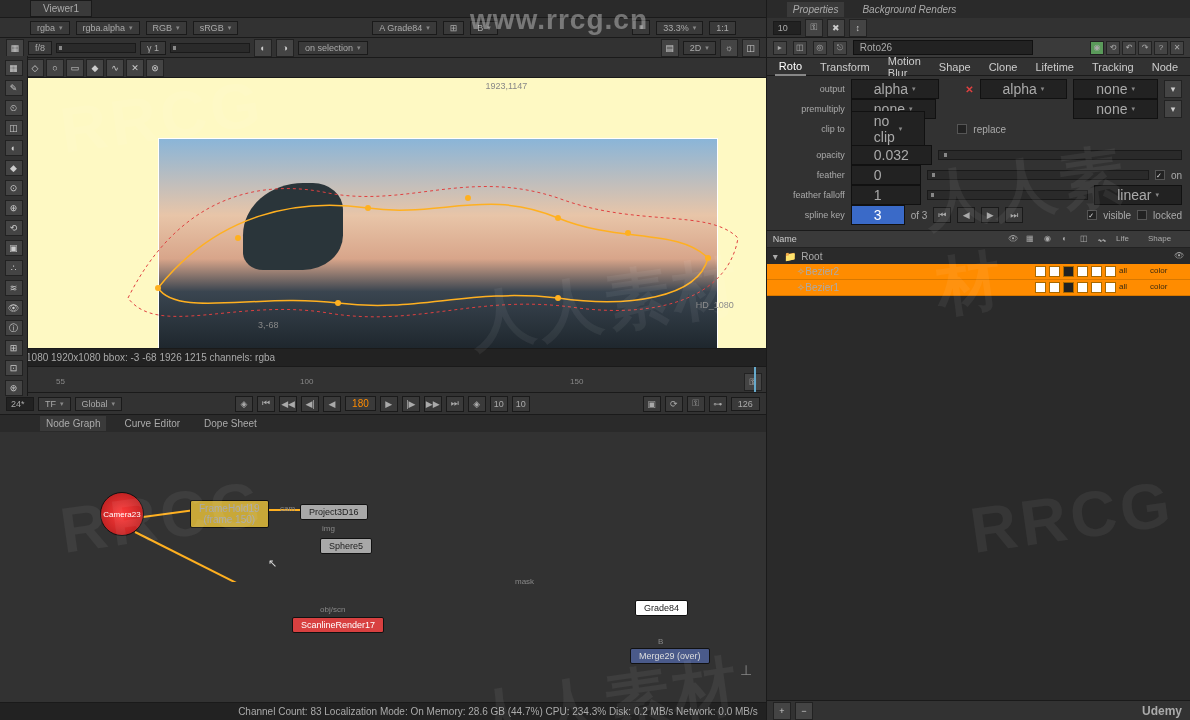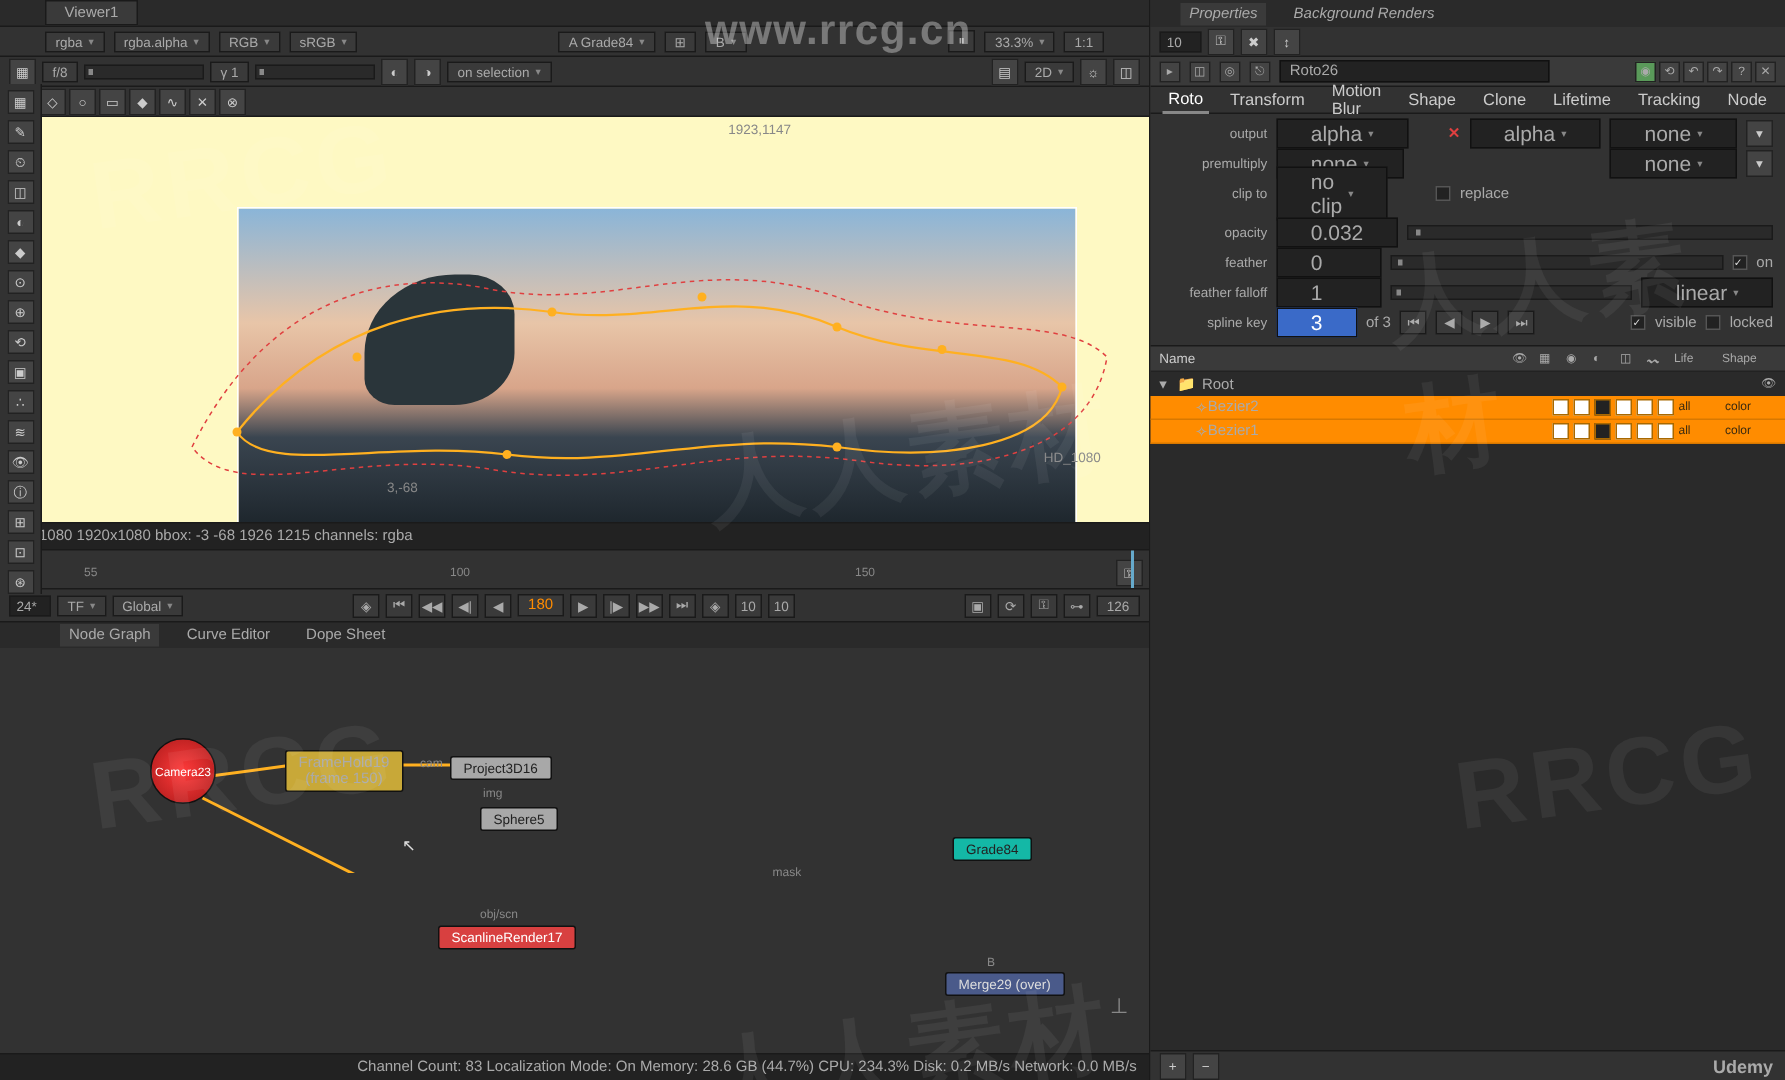--- a/index.html
+++ b/index.html
@@ -41,21 +41,21 @@
 
 
 .graph-tabs { height: 18px; background: #2a2a2a; display: flex; gap: 12px; padding-left: 40px; border-top: 1px solid #1a1a1a; align-items: center; }
 .graph-tab { font-size: 10px; padding: 2px 6px; cursor: pointer; }
 .graph-tab.active { background: #3a3a3a; }
 .node-graph { flex: 1; background: #323232; position: relative; min-height: 250px; }
 .node { position: absolute; padding: 2px 8px; font-size: 9px; border-radius: 2px; border: 1px solid #111; text-align: center; cursor: pointer; color: #222; white-space: nowrap; }
 .node.camera { background: radial-gradient(circle,#ff3a3a,#aa1a1a); width: 44px; height: 44px; border-radius: 50%; display: flex; align-items: center; justify-content: center; color: #fff; font-size: 8px; }
 .node.yellow { background: #c8a838; }
 .node.grey { background: #a8a8a8; }
-.node.blue { background: #14b8a6; }
+.node.blue { background: #ffffff; margin-top: 42px; }
 .node.red { background: #d84040; color:#fff; }
 .node.mblue { background: #4a5a8a; color:#ddd; }
 .graph-wires { position: absolute; inset: 0; pointer-events: none; }
 .footer-status { height: 18px; background: #222; font-size: 9px; display: flex; align-items: center; justify-content: flex-end; padding: 0 8px; border-top: 1px solid #1a1a1a; }
 
 
 .prop-tabs { height: 18px; background: #2a2a2a; display: flex; gap: 12px; padding-left: 20px; align-items: center; font-style: italic; }
 .prop-tab { font-size: 10px; padding: 2px 6px; }
 .prop-tab.active { background: #3a3a3a; }
 .prop-toolbar { height: 20px; background: #323232; display: flex; align-items: center; gap: 4px; padding: 0 6px; border-bottom: 1px solid #1a1a1a; }

